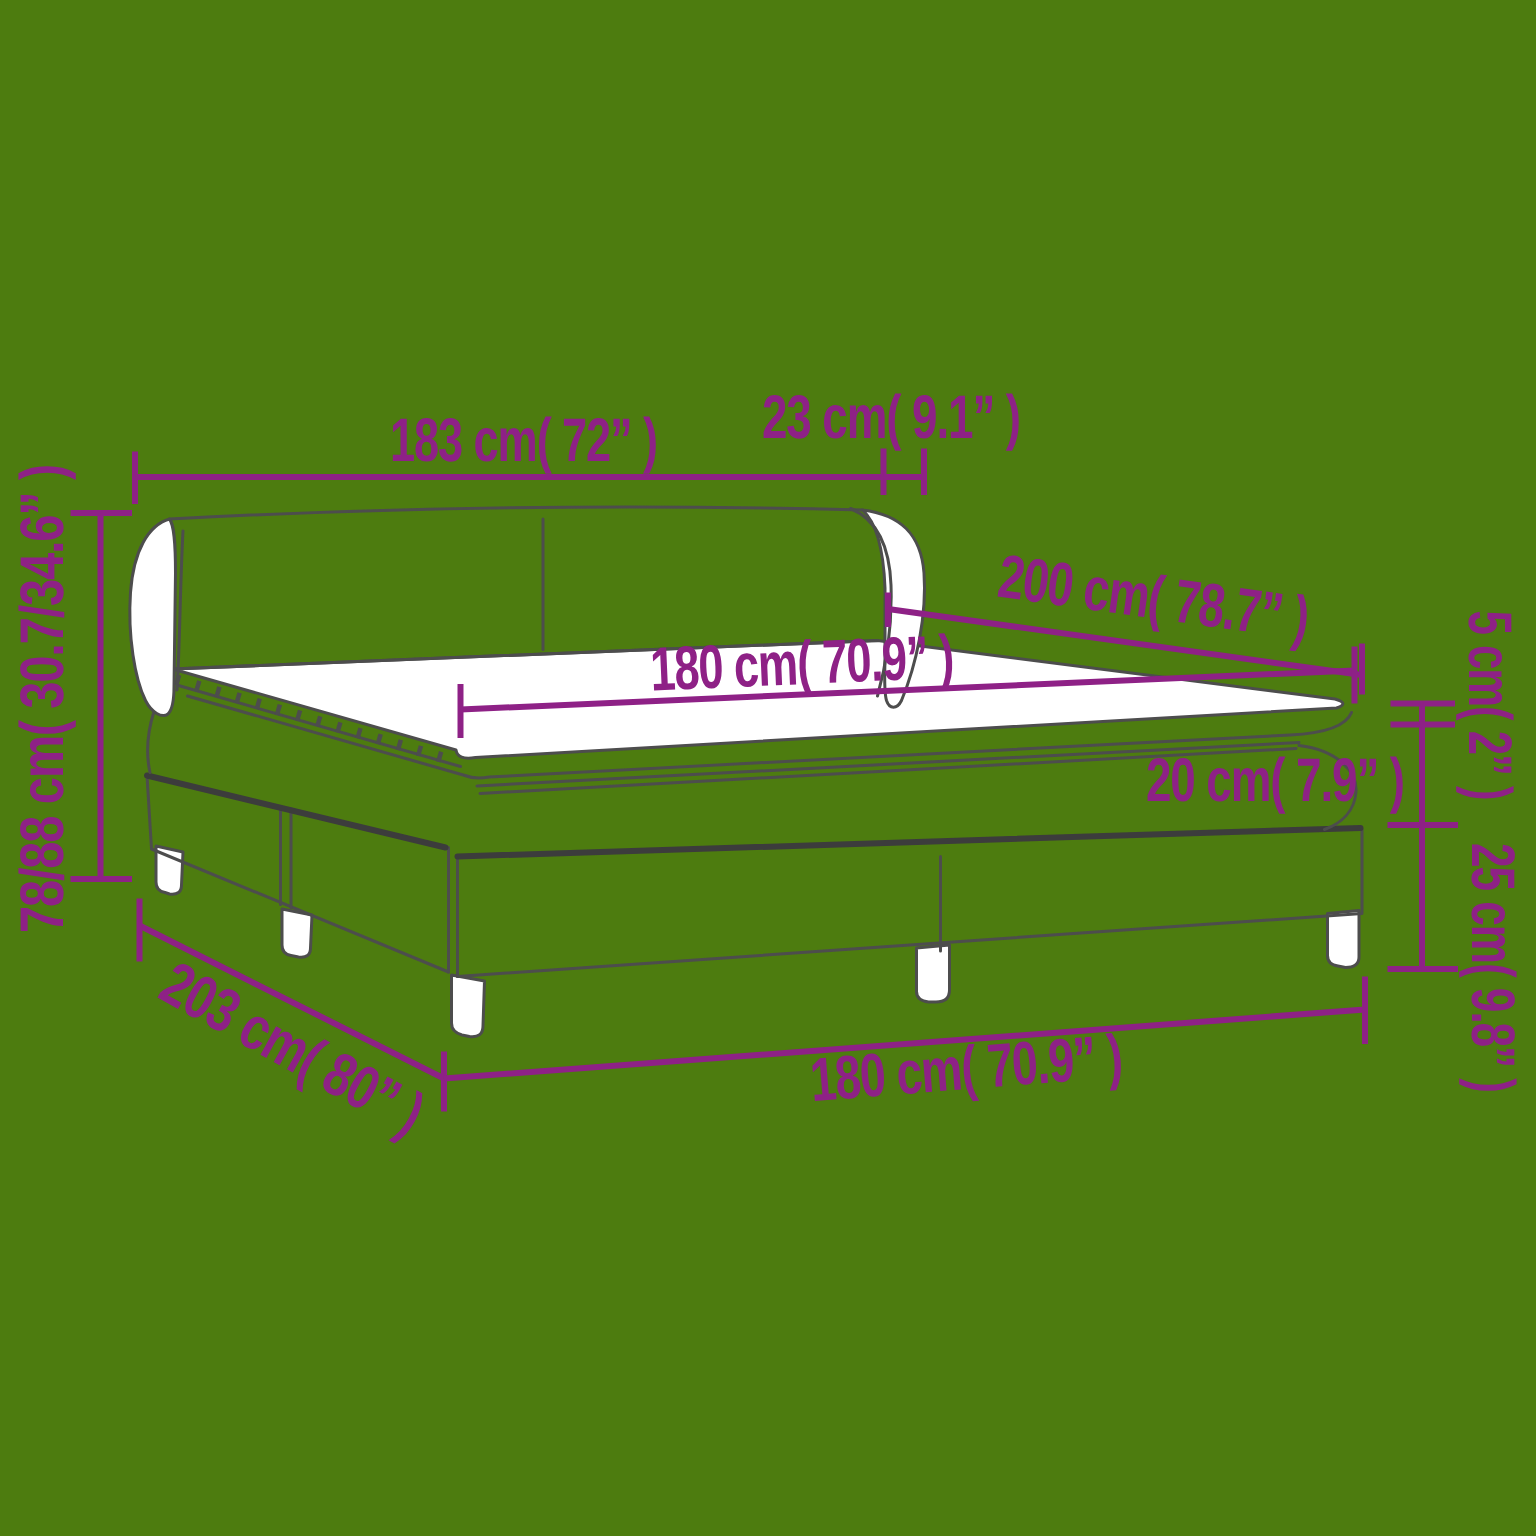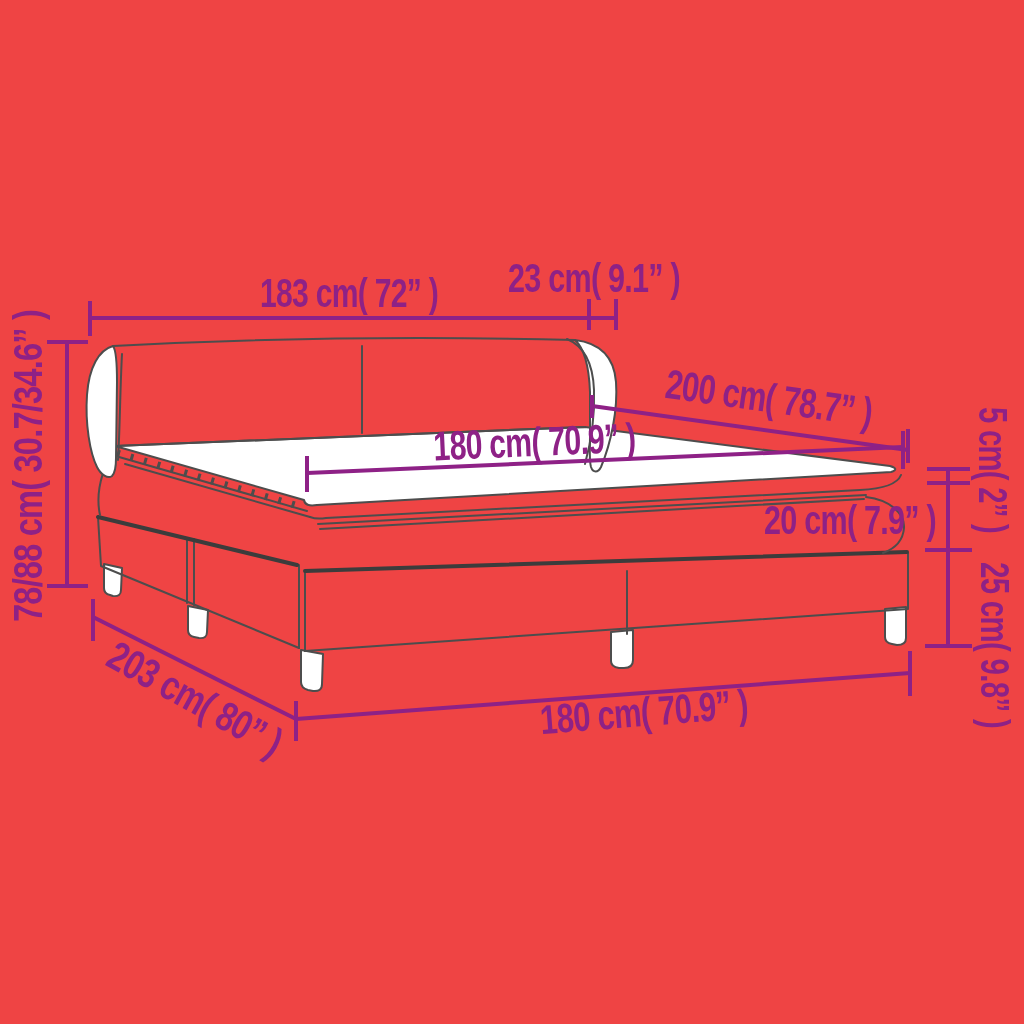--- a/index.html
+++ b/index.html
@@ -4,21 +4,21 @@
 <style>
   html, body {
     margin: 0;
     padding: 0;
     background: #ffffff;
   }
   .canvas {
     position: relative;
     width: 1024px;
     height: 1024px;
-    background: #ef4444;
+    background: #4d7c0f;
     overflow: hidden;
     font-family: "Liberation Sans", sans-serif;
   }
   svg { display: block; }
   .dim-label {
     font-family: "Liberation Sans", sans-serif;
     font-weight: bold;
     font-size: 41px;
     fill: #8E2186;
     letter-spacing: -1px;

